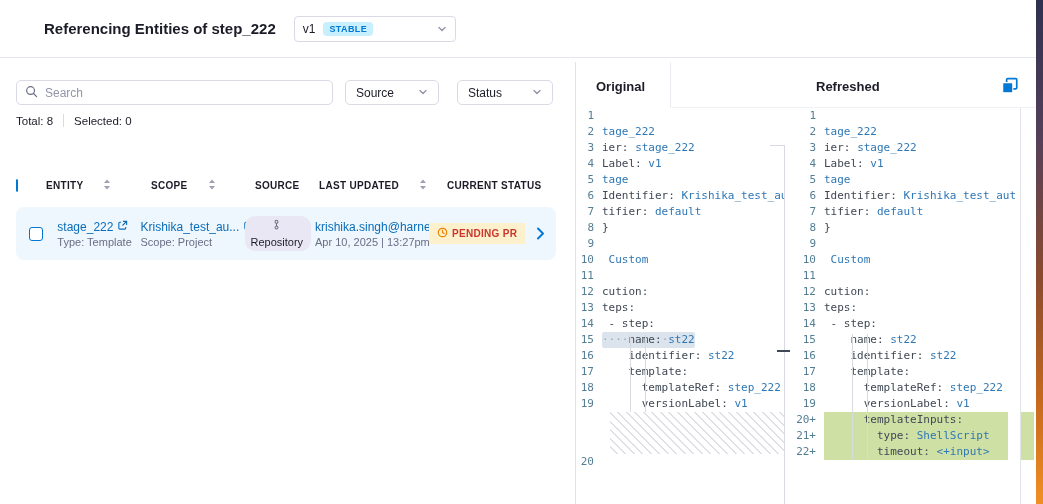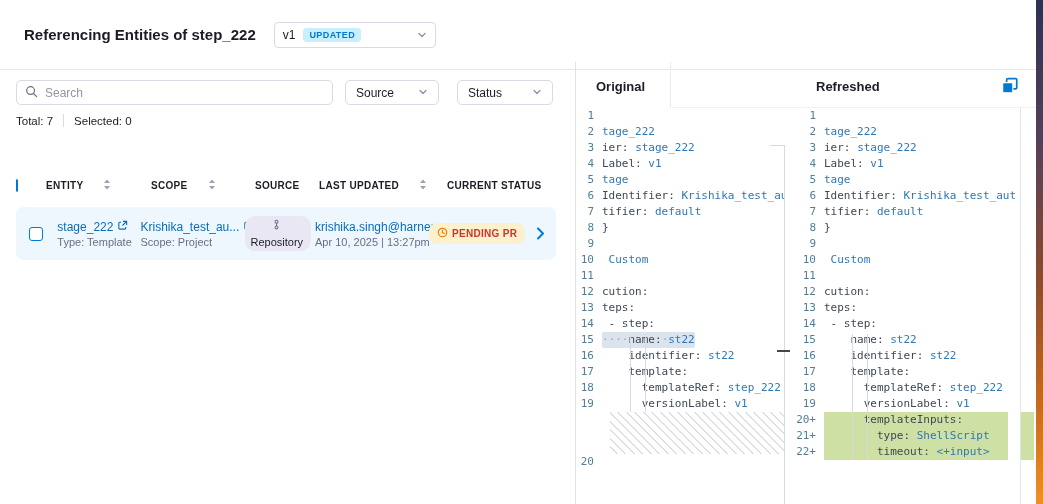--- a/index.html
+++ b/index.html
@@ -1,21 +1,21 @@
 <!DOCTYPE html>
 <html><head>
 <meta charset="utf-8">
 <style>
   * { margin:0; padding:0; box-sizing:border-box; }
   html,body { width:1043px; height:504px; overflow:hidden; }
   body { font-family:"Liberation Sans","DejaVu Sans",sans-serif; background:#fff; position:relative; }
   .abs { position:absolute; }
 
   
-  .hdr { left:0; top:0; width:1036px; height:70px; background:#fff; border-bottom:1px solid #e6e6ee; display:flex; align-items:center; }
+  .hdr { left:0; top:0; width:1036px; height:58px; background:#fff; border-bottom:1px solid #e6e6ee; display:flex; align-items:center;padding-left:20px; }
   .hdr-title { margin-left:24px; font-size:15px; font-weight:700; color:#1c1c28; }
   .ver-select { margin-left:18px; height:26px; min-width:162px; border:1px solid #d9dae6; border-radius:4px; background:#fff; display:flex; align-items:center; padding:0 8px; cursor:pointer; }
   .ver-val { font-size:12px; color:#1c1c28; margin-right:8px; }
   .ver-badge { background:#c7effe; color:#0278d5; font-size:9px; font-weight:700; letter-spacing:.4px; border-radius:4px; padding:2px 6px; }
   .ver-chev { margin-left:auto; display:flex; }
   .hdr-actions { margin-left:auto; margin-right:30px; display:flex; align-items:center; gap:16px; }
   .btn-update { height:26px; padding:0 16px; border:1px solid #c9dcf4; border-radius:4px; background:#fff; color:#9cc0e8; font-size:13px; font-weight:600; cursor:default; }
   .btn-cancel { background:none; border:none; color:#0278d5; font-size:13px; font-weight:700; cursor:pointer; }
 
   
@@ -36,21 +36,21 @@
   .row { left:16px; top:207px; width:540px; height:53px; background:#eef7fe; border-radius:8px; display:flex; align-items:center; cursor:pointer; }
   .cell-main { font-size:12px; color:#0a6cb8; font-weight:500; display:flex; align-items:center; gap:4px; white-space:nowrap; }
   .cell-sub { font-size:11px; color:#6b6d85; margin-top:2px; white-space:nowrap; }
   .r-chk { width:30px; display:flex; justify-content:flex-start; padding-left:13px; }
   .r-entity { width:105px; padding-left:13px; }
   .r-scope { width:104px; }
   .r-source { width:78px; }
   .repo-chip { background:#e9e7f3; border-radius:10px; padding:3px 8px 3px 6px; font-size:11px; color:#1c1c28; display:inline-flex; align-items:center; gap:4px; white-space:nowrap;flex-direction:column; }
   .r-upd { width:114px; }
   .r-status { flex:1; display:flex; justify-content:center; }
-  .status-chip { background:#fdf1cd; border-radius:8px; padding:4px 8px; font-size:10px; font-weight:700; color:#c9372c; display:inline-flex; align-items:center; gap:4px; letter-spacing:.3px; white-space:nowrap; }
+  .status-chip { background:#fdf1cd; border-radius:0; padding:4px 8px; font-size:10px; font-weight:700; color:#c9372c; display:inline-flex; align-items:center; gap:4px; letter-spacing:.3px; white-space:nowrap; }
   .r-chev { width:34px; display:flex; justify-content:center; cursor:pointer; }
 
   
   .v-divider { left:575px; top:62px; width:1px; height:442px; background:#e0e1e9; }
   .pane-title { top:79px; font-size:13px; font-weight:700; color:#1c1c28; }
   .pt-orig { left:596px; } .pt-ref { left:816px; }
   .copy-btn { left:1001px; top:77px; width:18px; height:18px; cursor:pointer; }
   .hdr-art-v { left:670px; top:62px; width:1px; height:45px; background:#ebebf1; }
   .hdr-art-h { left:670px; top:107px; width:366px; height:1px; background:#f0f0f5; }
   .pane-sep { left:784px; top:145px; width:1px; height:359px; background:#d8d9e1; }
@@ -82,21 +82,21 @@
   .edge-strip { left:1036px; top:0; width:7px; height:504px;
     background:linear-gradient(180deg,#2e3150 0%,#564059 28%,#8a4a2e 55%,#c76a1d 80%,#f09023 100%); }
 </style>
 </head>
 <body>
 
 <div class="abs hdr">
   <div class="hdr-title">Referencing Entities of step_222</div>
   <div class="ver-select">
     <span class="ver-val">v1</span>
-    <span class="ver-badge">UPDATED</span>
+    <span class="ver-badge">STABLE</span>
     <span class="ver-chev">
       <svg width="10" height="10" viewBox="0 0 10 10">
           <polyline points="2,3.5 5,6.5 8,3.5" fill="none" stroke="#9394a8" stroke-width="1.4" stroke-linecap="round"></polyline>
         </svg>
     </span>
   </div>
 </div>
 
 <div class="abs search-box">
   <span>
@@ -119,21 +119,21 @@
 <div class="abs filter f-status">
   <span>Status</span>
   <span>
     <svg width="10" height="10" viewBox="0 0 10 10">
         <polyline points="2,3.5 5,6.5 8,3.5" fill="none" stroke="#9394a8" stroke-width="1.4" stroke-linecap="round"></polyline>
       </svg>
   </span>
 </div>
 
 <div class="abs totals">
-  <span>Total: 7</span>
+  <span>Total: 8</span>
   <span class="tot-div"></span>
   <span>Selected: 0</span>
 </div>
 
 <div class="abs thead">
   <div class="pos-chk"><span class="chk"></span></div>
   <div class="th pos-entity">
     <span>ENTITY</span>
     <span><svg width="8" height="11" viewBox="0 0 8 11">
           <path d="M4 0.5 L7 4 H1 Z" fill="#9ea0b5"></path>

